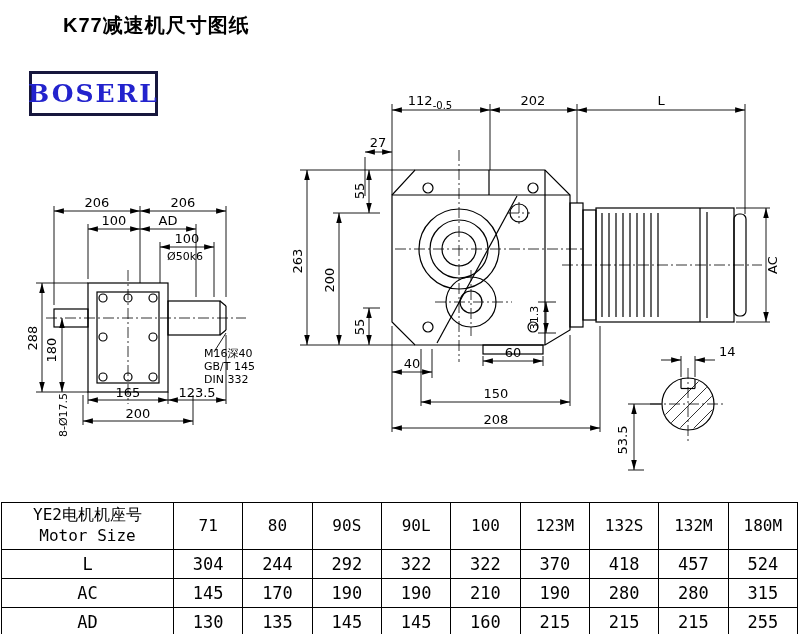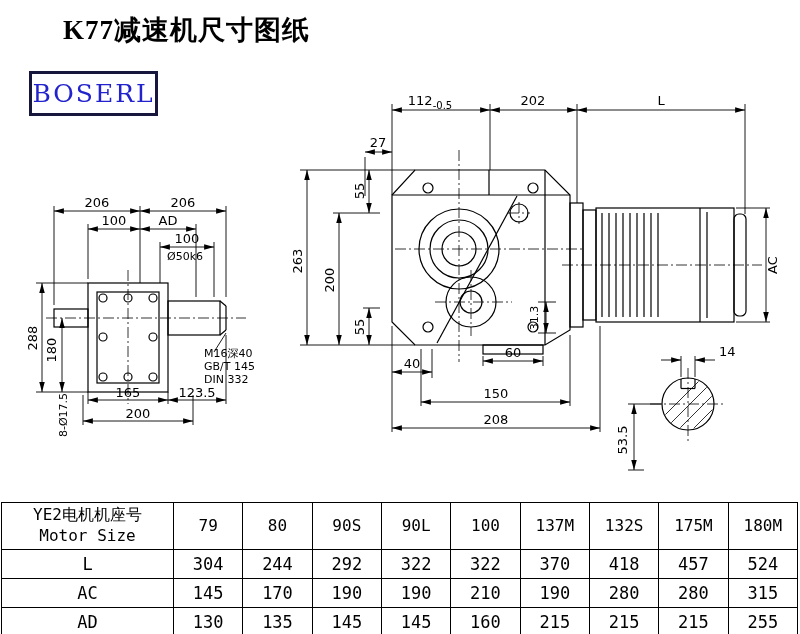--- a/index.html
+++ b/index.html
@@ -1,19 +1,19 @@
 <!DOCTYPE html>
 <html><head>
 <meta charset="utf-8">
 <style>
   html,body{width:800px;height:634px;margin:0;padding:0;background:#fff;overflow:hidden}
   body{position:relative;font-family:"Liberation Sans",sans-serif;color:#000}
-  .title{position:absolute;left:63px;top:12px;font-size:27px;font-weight:700;font-family:Liberation Serif, serif;letter-spacing:1px}
+  .title{position:absolute;left:63px;top:12px;font-size:20px;font-weight:700;font-family:Liberation Sans, sans-serif;letter-spacing:1px}
   .logo{position:absolute;left:29px;top:71px;width:123px;height:39px;border:3px solid #17173d;display:flex;align-items:center;justify-content:center;background:#fff}
-  .logo-text{font-family:"DejaVu Serif",serif;font-size:25px;font-weight:400;color:#2323cd;letter-spacing:2px}
+  .logo-text{font-family:"DejaVu Serif",serif;font-size:25px;font-weight:700;color:#2323cd;letter-spacing:2px}
   .drawing{position:absolute;left:0;top:0}
   .geo rect,.geo circle,.geo path,.geo line,.geo polyline{stroke:#000;fill:none;stroke-width:1.2}
   .cl line{stroke:#000;stroke-width:.8;stroke-dasharray:11 3 2 3;fill:none}
   .dims line{stroke:#000;stroke-width:.9;fill:none}
   .hatch line{stroke:#000;stroke-width:.8}
   svg text{font-family:"DejaVu Sans",sans-serif;font-size:13px;fill:#000;stroke:none;text-anchor:middle}
   svg text.sm{font-size:11px}
   svg tspan.sm{font-size:10px}
   svg .ta-s{text-anchor:start}
   .dtable{position:absolute;left:1px;top:502px;width:797px;border-collapse:collapse;table-layout:fixed;font-family:"DejaVu Sans Mono",monospace;color:#000}
@@ -240,28 +240,28 @@
       <col>
       <col>
       <col>
     </colgroup>
   <tbody>
       <tr>
     <td class="hdr">
       <div>YE2电机机座号</div>
       <div>Motor Size</div>
     </td>
-    <td class="hdr">79</td>
+    <td class="hdr">71</td>
     <td class="hdr">80</td>
     <td class="hdr">90S</td>
     <td class="hdr">90L</td>
     <td class="hdr">100</td>
-    <td class="hdr">137M</td>
+    <td class="hdr">123M</td>
     <td class="hdr">132S</td>
-    <td class="hdr">175M</td>
+    <td class="hdr">132M</td>
     <td class="hdr">180M</td>
   </tr>
   <tr>
     <td>L</td>
     <td>304</td>
     <td>244</td>
     <td>292</td>
     <td>322</td>
     <td>322</td>
     <td>370</td>

